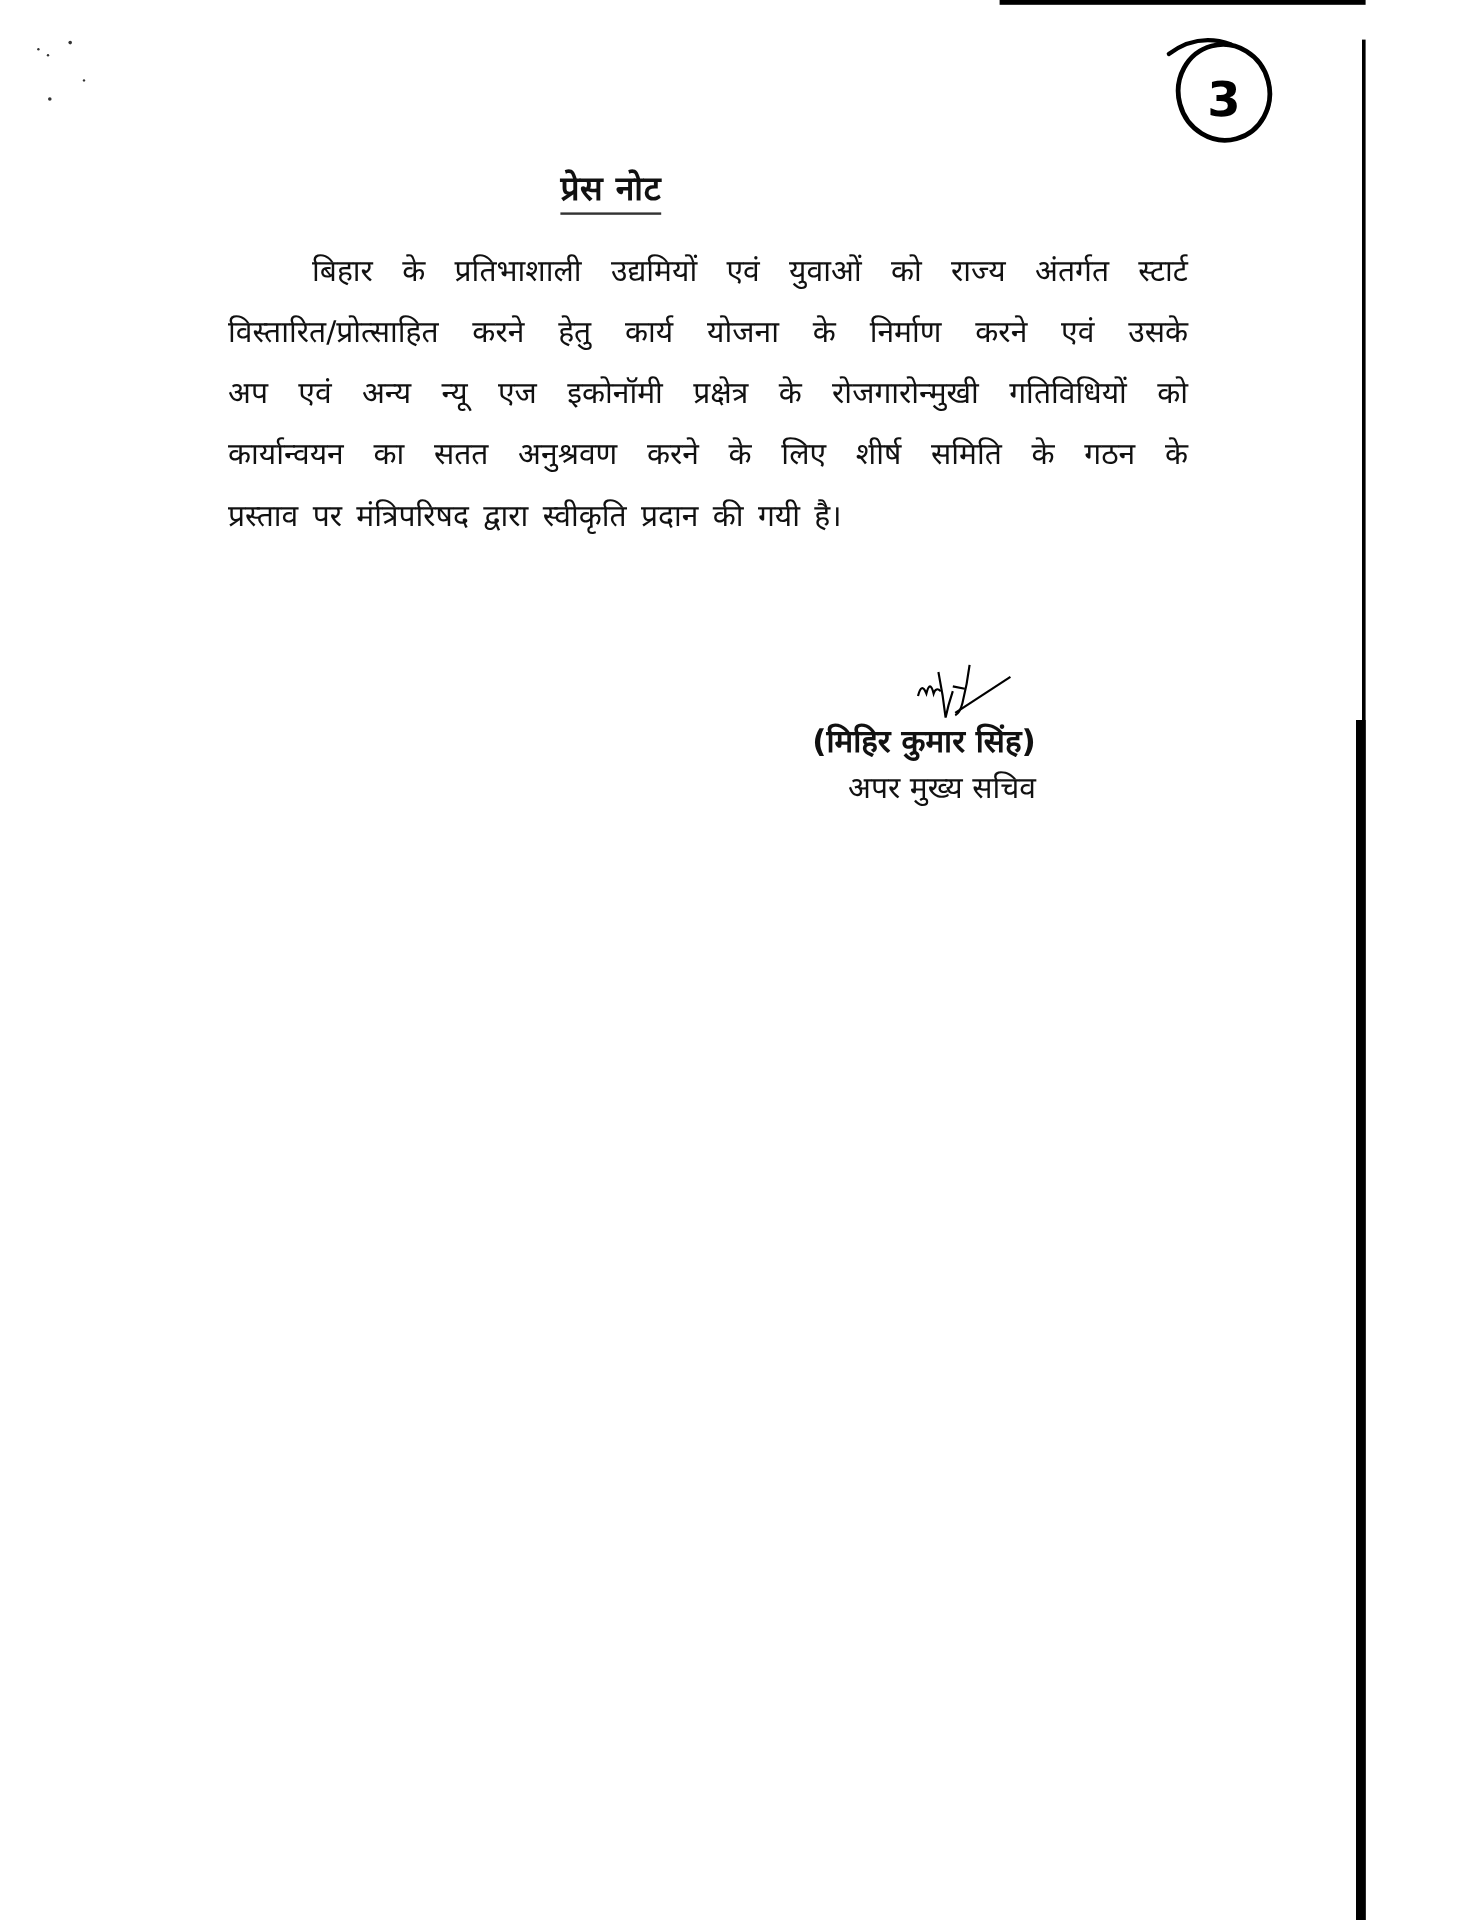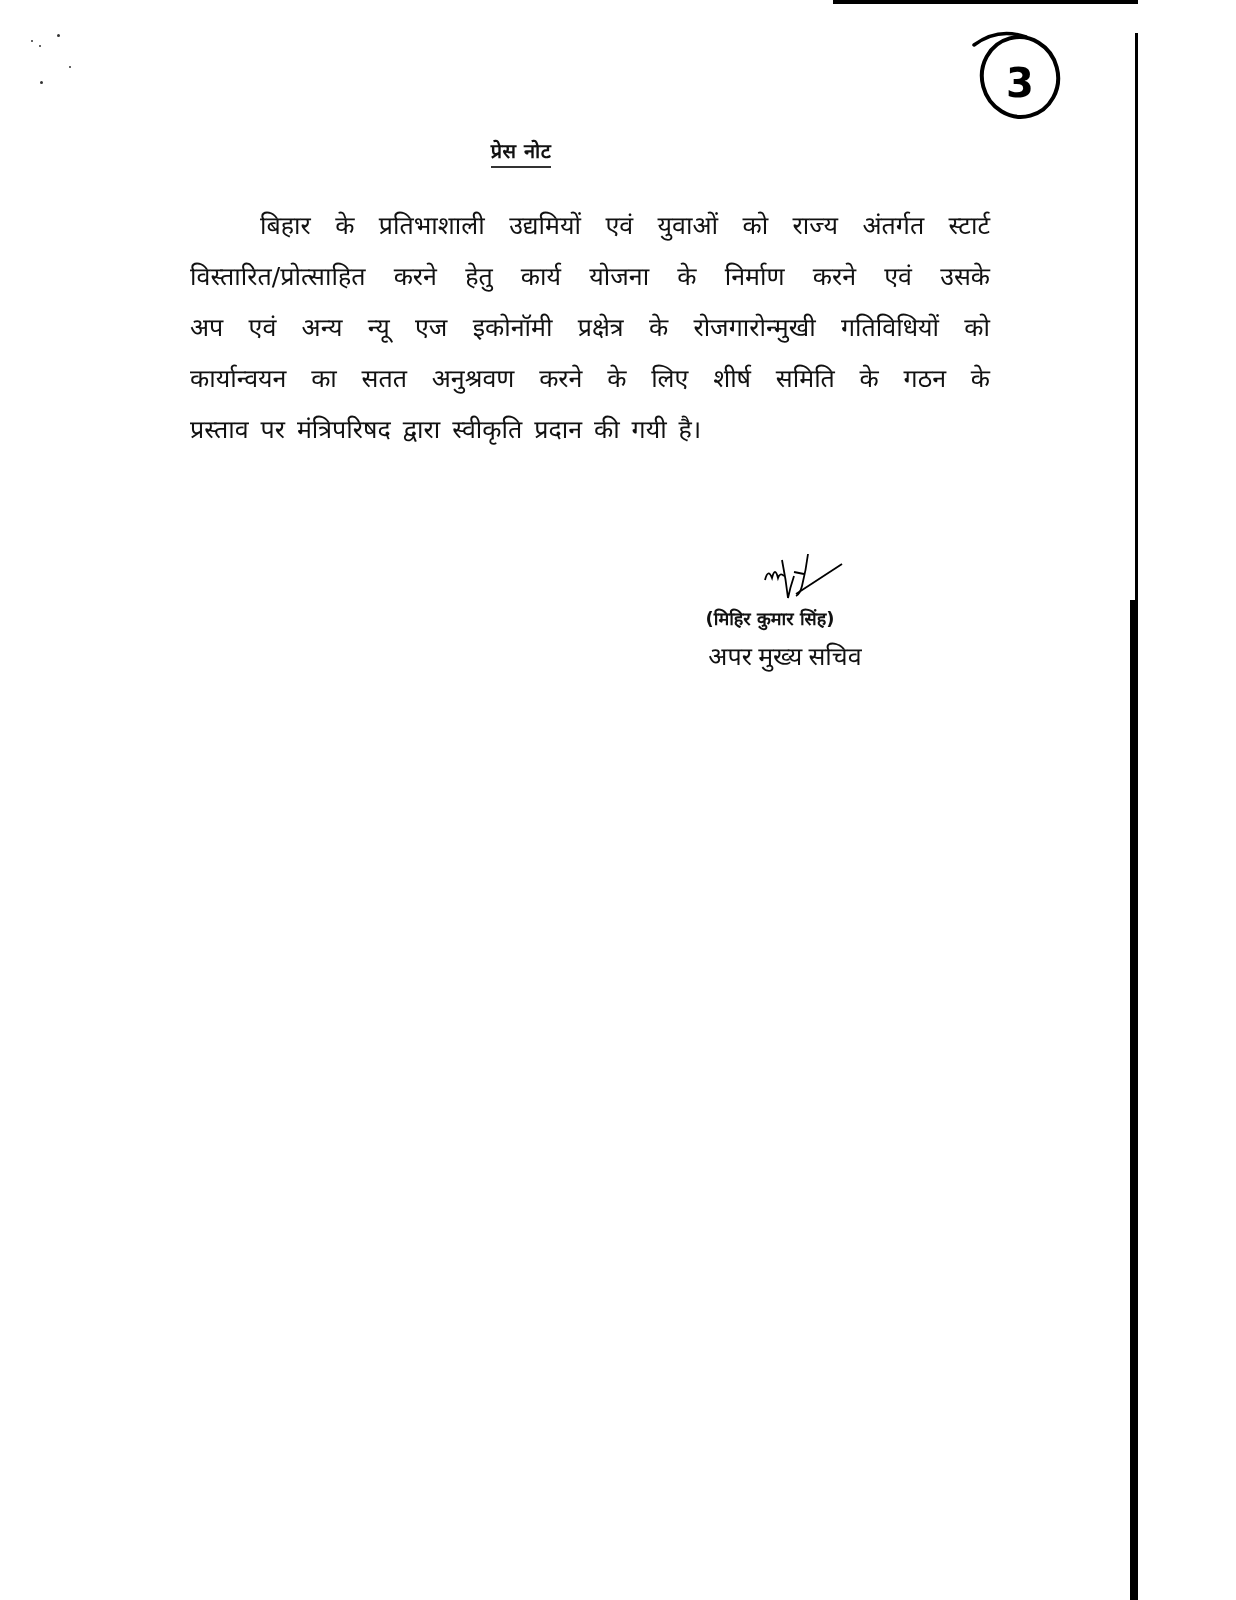--- a/index.html
+++ b/index.html
@@ -53,24 +53,23 @@
       width: 100px;
       height: 100px;
     }
     
     .title {
       position: absolute;
       left: 0;
       width: 1028px;
       top: 137px;
       text-align: center;
-      font-size: 20px;
+      font-size: 28px;
       font-weight: bold;
       letter-spacing: 0.5px;
-      margin-left: 12px;
     }
     .title span {
       display: inline-block;
       border-bottom: 2px solid #333;
       padding-bottom: 2px;
       margin-left: -10px;
     }
     
     .body-text {
       position: absolute;
@@ -107,26 +106,25 @@
       position: absolute;
       left: 600px;
       top: 600px;
       width: 360px;
       text-align: center;
       font-size: 25px;
       line-height: 38px;
     }
     .signatory .name {
       font-weight: bold;
-      font-size: 18px;
+      font-size: 26px;
       margin-left: -20px;
     }
     .signatory .designation {
       margin-left: 10px;
-      font-family: Liberation Serif, serif;
     }
     .signatory .dept {
       margin-left: 20px;
     }
   </style>
 </head>
 <body>
 
 <div class="top-bar"></div>
 <div class="right-rule"></div>

